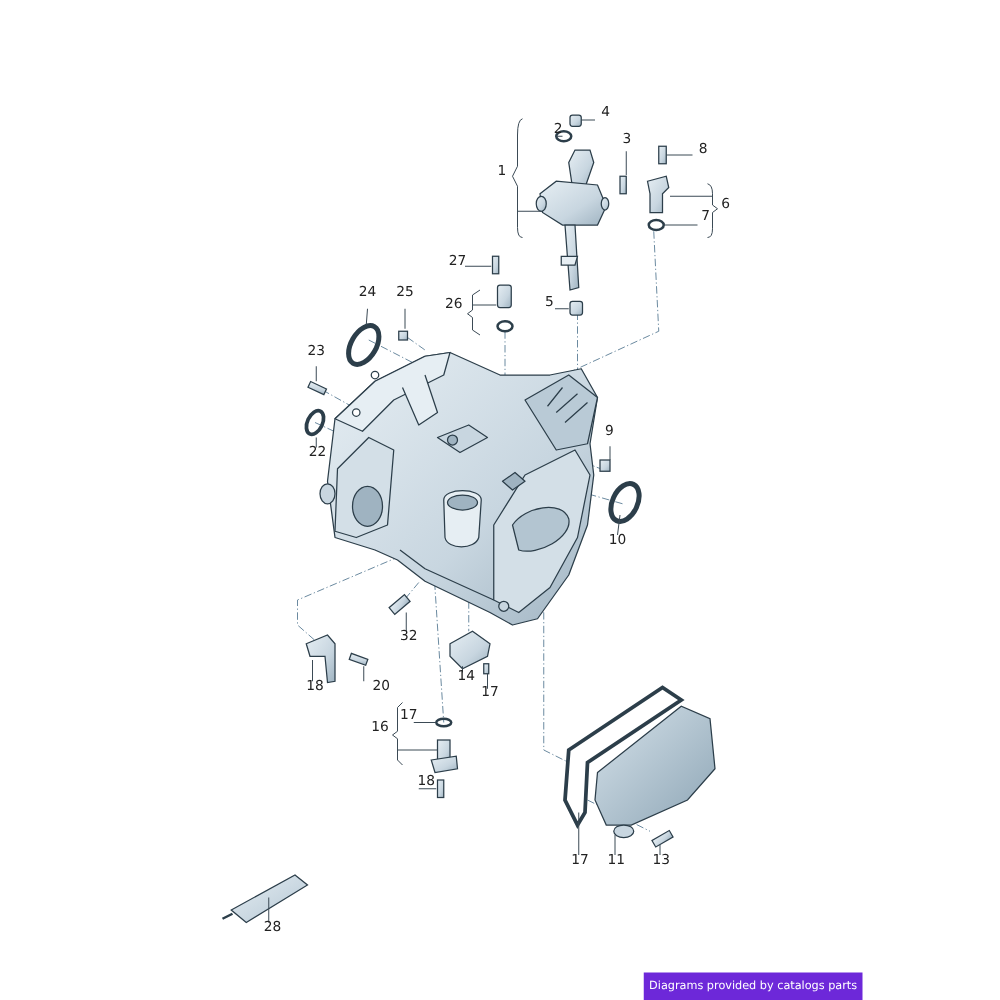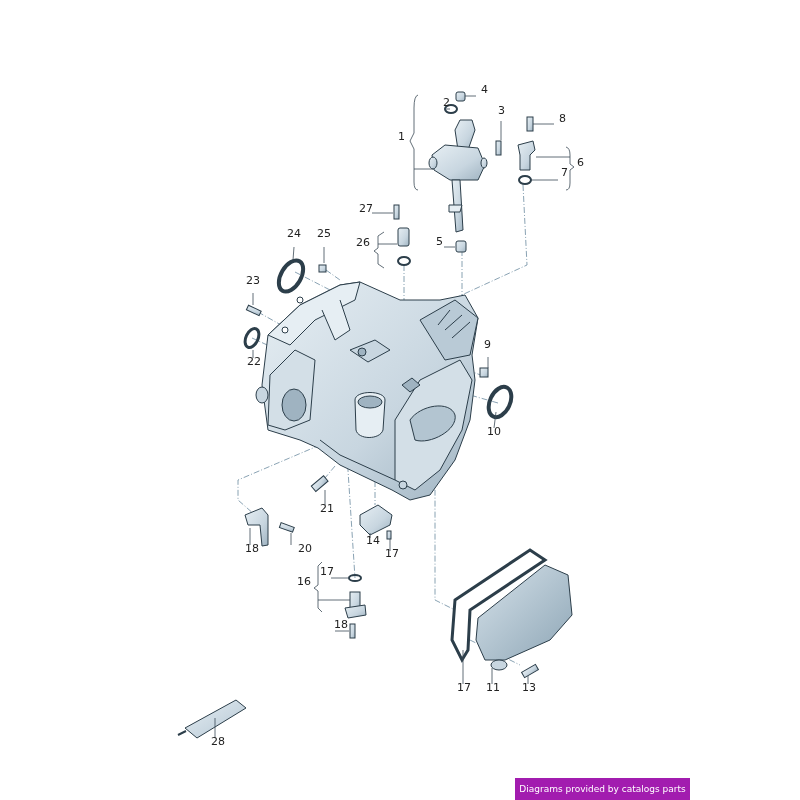--- a/index.html
+++ b/index.html
@@ -1,19 +1,19 @@
 <!DOCTYPE html>
 <html><head>
 <meta charset="utf-8">
 <style>
   html, body { margin:0; padding:0; background:#ffffff; }
   body { width:800px; height:800px; position:relative; overflow:hidden; font-family:"Liberation Sans", sans-serif; }
   #diagram { position:absolute; left:0; top:0; width:800px; height:800px; }
   .callout { position:absolute; font-family:"DejaVu Sans", sans-serif; font-size:11px; color:#222; line-height:12px; white-space:nowrap; }
-  .credit { position:absolute; left:515px; top:778px; width:175px; height:22px; background:#a21caf; color:#fff; font-family:"DejaVu Sans", sans-serif; font-size:9px; line-height:22px; text-align:center; }
+  .credit { position:absolute; left:515px; top:778px; width:175px; height:22px; background:#6d28d9; color:#fff; font-family:"DejaVu Sans", sans-serif; font-size:9px; line-height:22px; text-align:center; }
 </style>
 </head>
 <body>
 
 <svg id="diagram" viewBox="0 0 800 800" xmlns="http://www.w3.org/2000/svg">
   <defs>
     <linearGradient id="metal" x1="0" y1="0" x2="1" y2="1">
       <stop offset="0" stop-color="#e6eef3"></stop>
       <stop offset="0.6" stop-color="#c8d6e0"></stop>
       <stop offset="1" stop-color="#9fb3c1"></stop>
@@ -213,21 +213,21 @@
     <span class="callout" style="left: 486px; top: 682px;">11</span>
     <span class="callout" style="left: 457px; top: 682px;">17</span>
     <span class="callout" style="left: 522px; top: 682px;">13</span>
     <span class="callout" style="left: 366px; top: 535px;">14</span>
     <span class="callout" style="left: 385px; top: 548px;">17</span>
     <span class="callout" style="left: 297px; top: 576px;">16</span>
     <span class="callout" style="left: 320px; top: 566px;">17</span>
     <span class="callout" style="left: 334px; top: 619px; text-align: center;">18</span>
     <span class="callout" style="left: 245px; top: 543px;">18</span>
     <span class="callout" style="left: 286px; top: 543px; margin-left: 12px;">20</span>
-    <span class="callout" style="left: 320px; top: 503px;">21</span>
+    <span class="callout" style="left: 320px; top: 503px;">32</span>
     <span class="callout" style="left: 247px; top: 356px;">22</span>
     <span class="callout" style="left: 246px; top: 275px;">23</span>
     <span class="callout" style="left: 287px; top: 228px;">24</span>
     <span class="callout" style="left: 317px; top: 228px;">25</span>
     <span class="callout" style="left: 356px; top: 237px;">26</span>
     <span class="callout" style="left: 359px; top: 203px;">27</span>
     <span class="callout" style="left: 211px; top: 736px;">28</span>
   </div>
 
 <div class="credit">Diagrams provided by catalogs parts</div>

